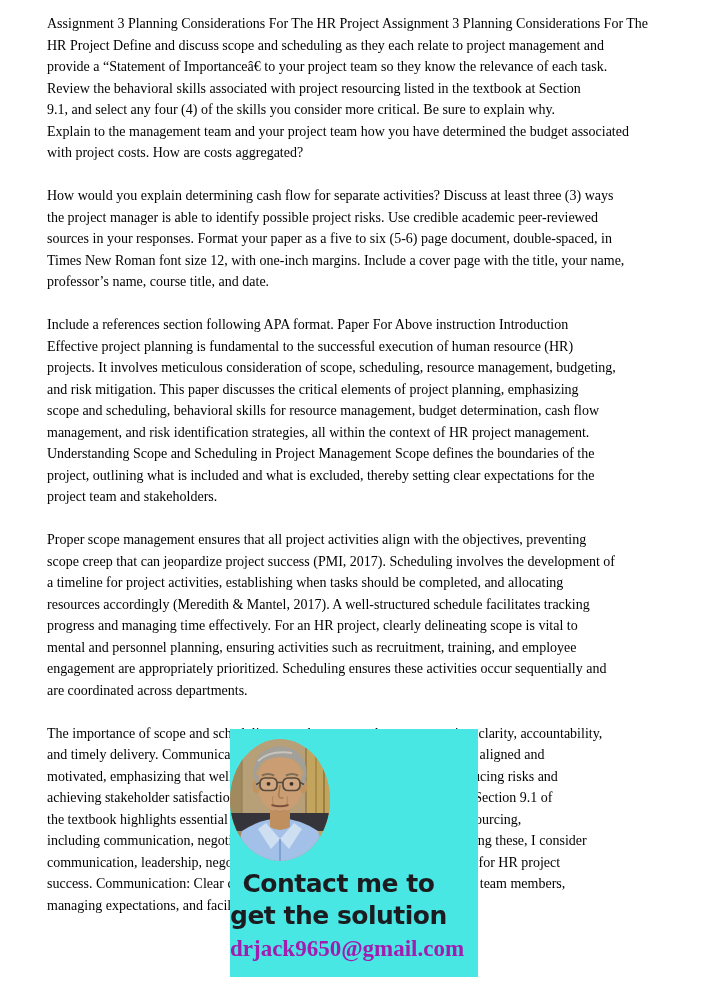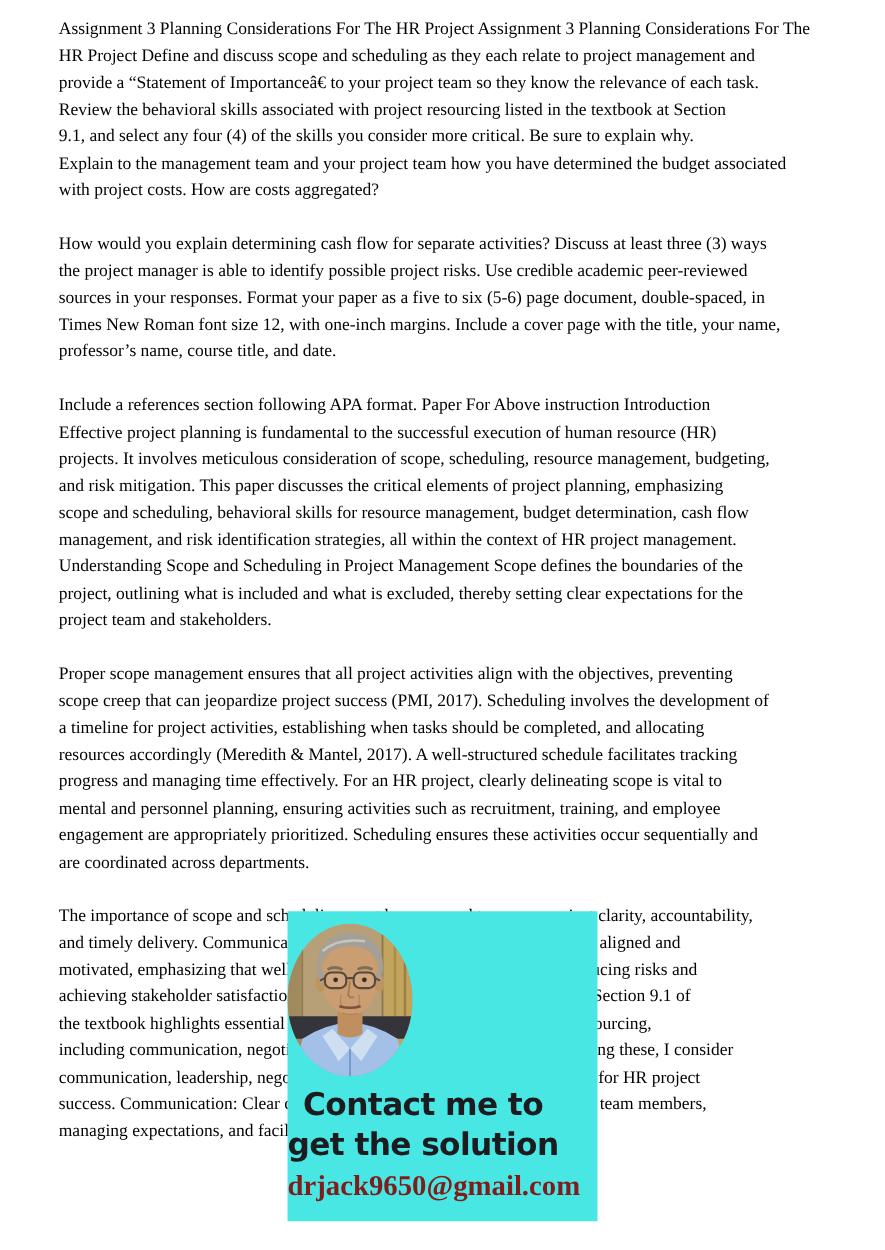--- a/index.html
+++ b/index.html
@@ -52,21 +52,21 @@
     color: #1c1c20;
     text-align: center;
     white-space: pre-line;
   }
   .overlay-email {
     margin-top: 4px;
     font-family: "Liberation Serif", serif;
     font-weight: bold;
     font-size: 23px;
     line-height: 26px;
-    color: #7f1d1d;
+    color: #a21caf;
     text-align: center;
   }
 </style>
 </head>
 <body>
 
 <div class="page">
 
   <div class="doc">
     <p class="para">Assignment 3 Planning Considerations For The HR Project Assignment 3 Planning Considerations For The

